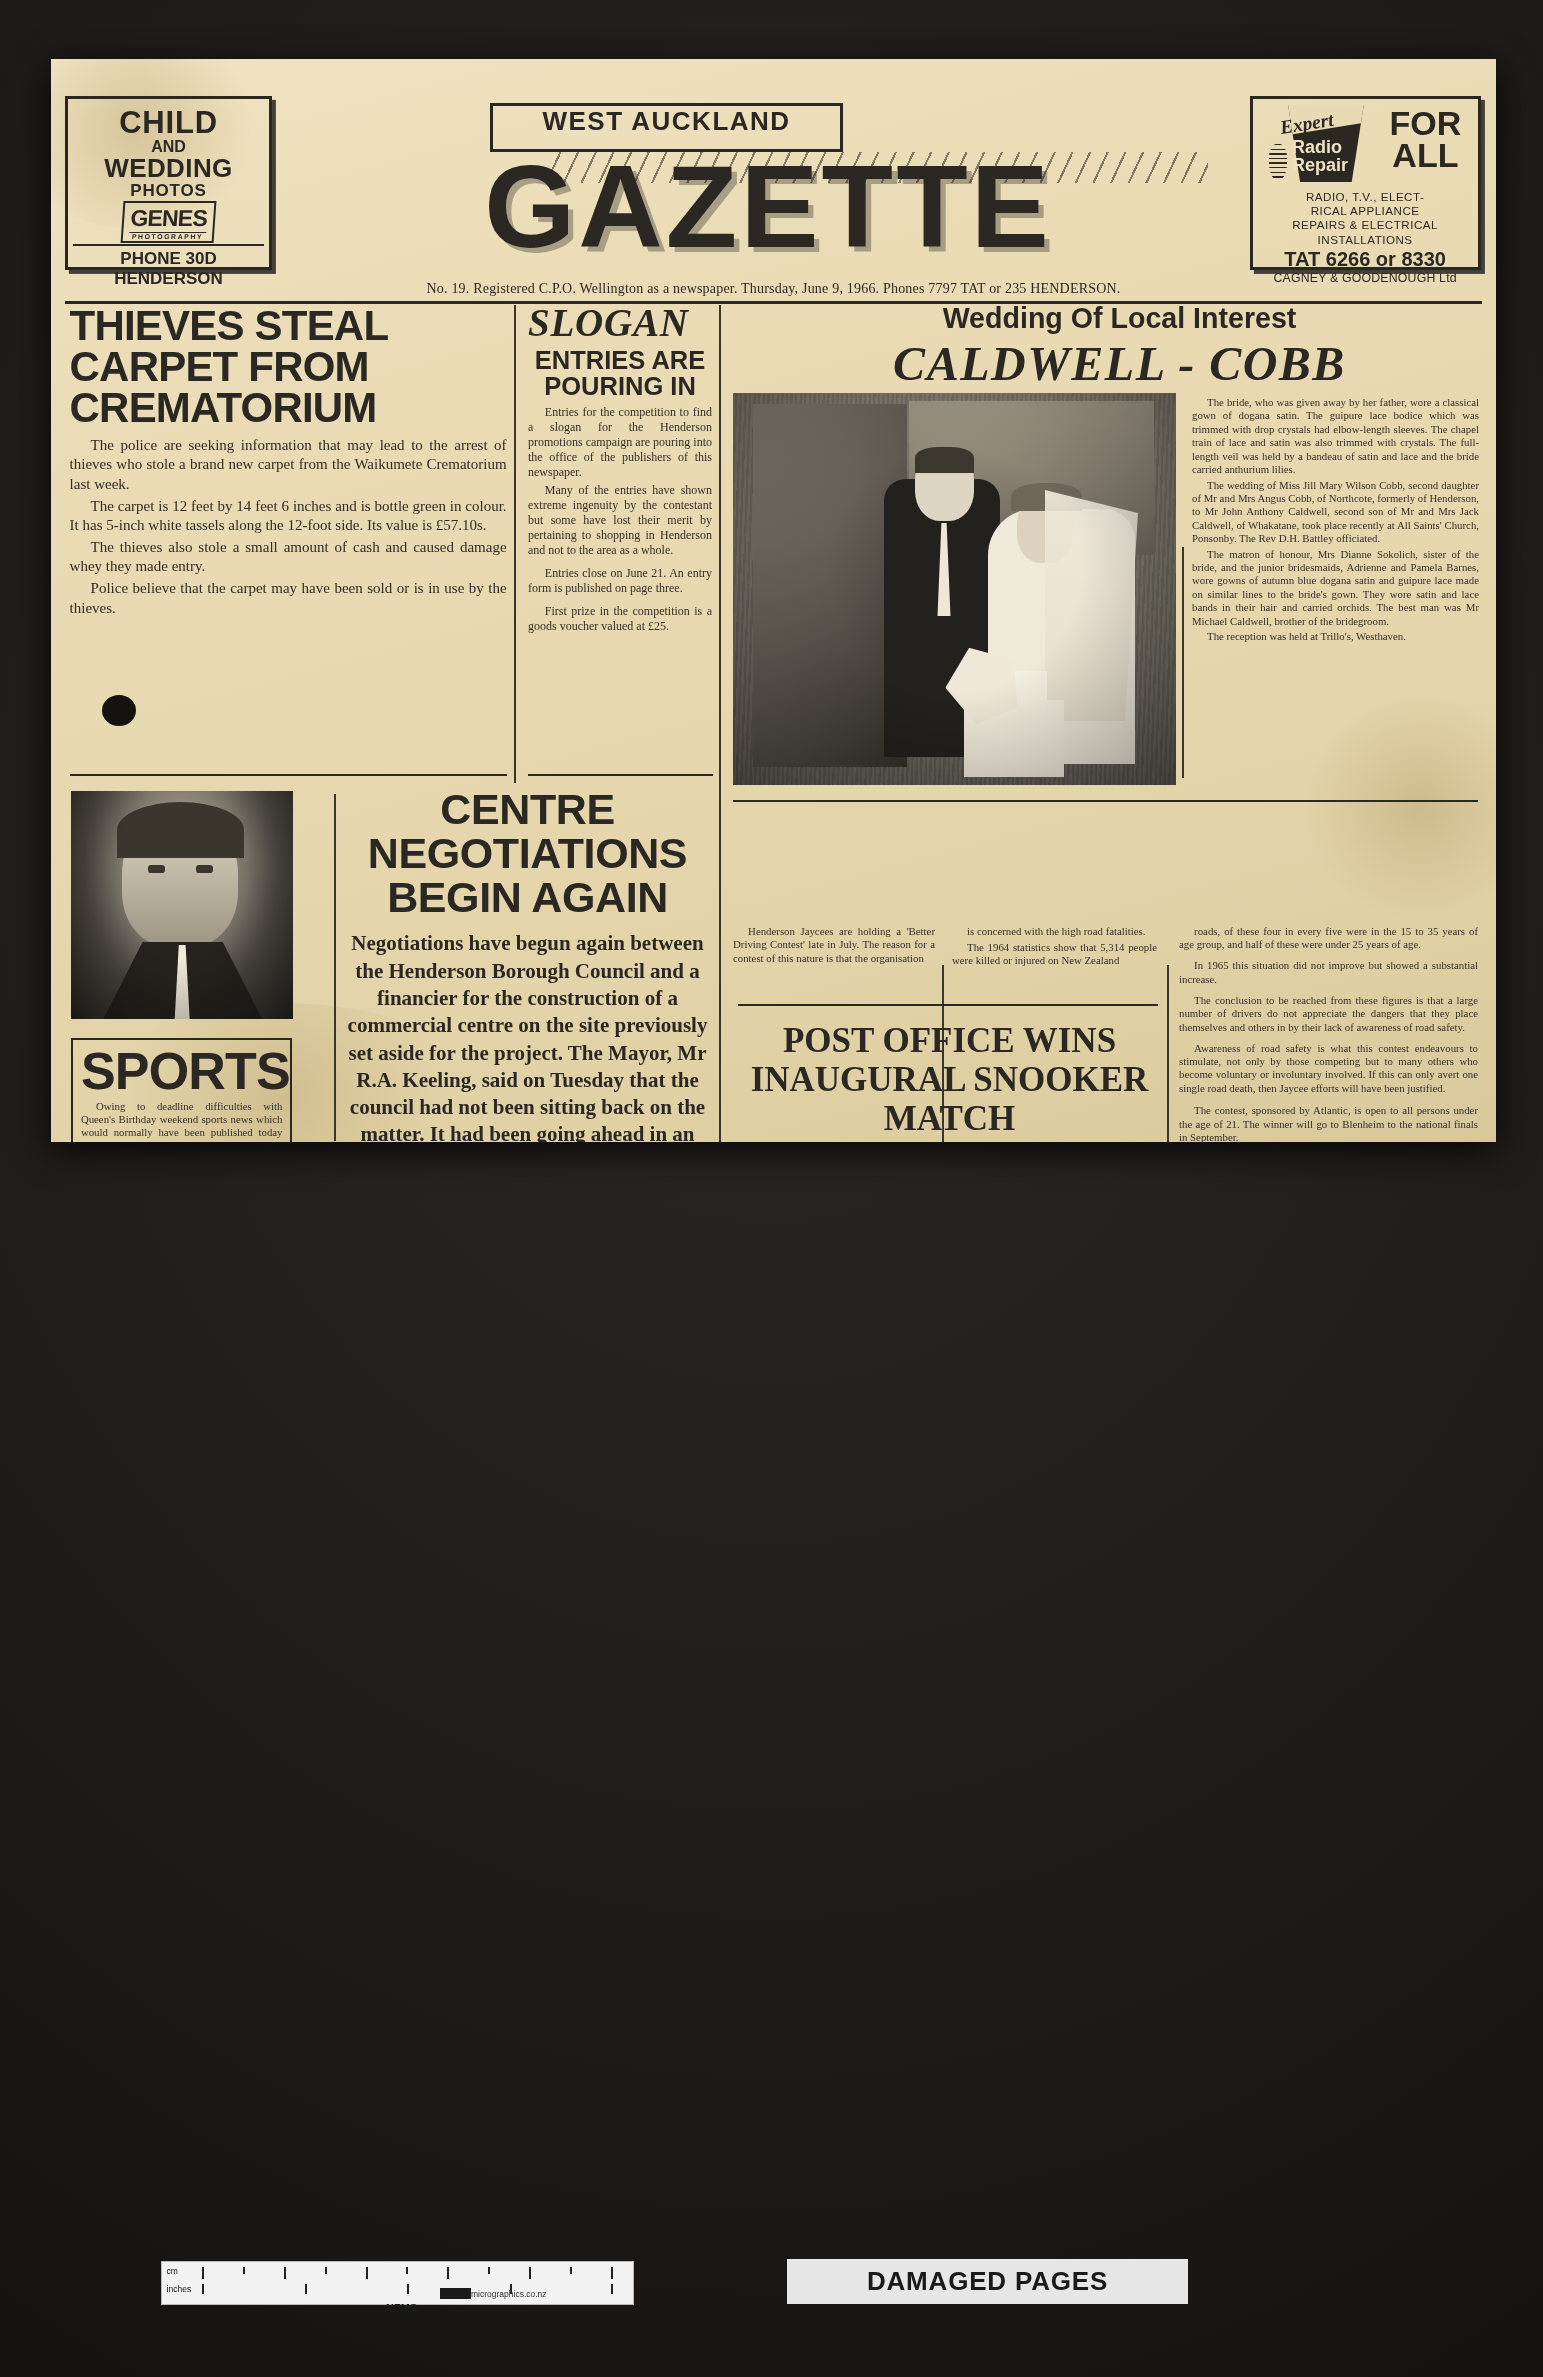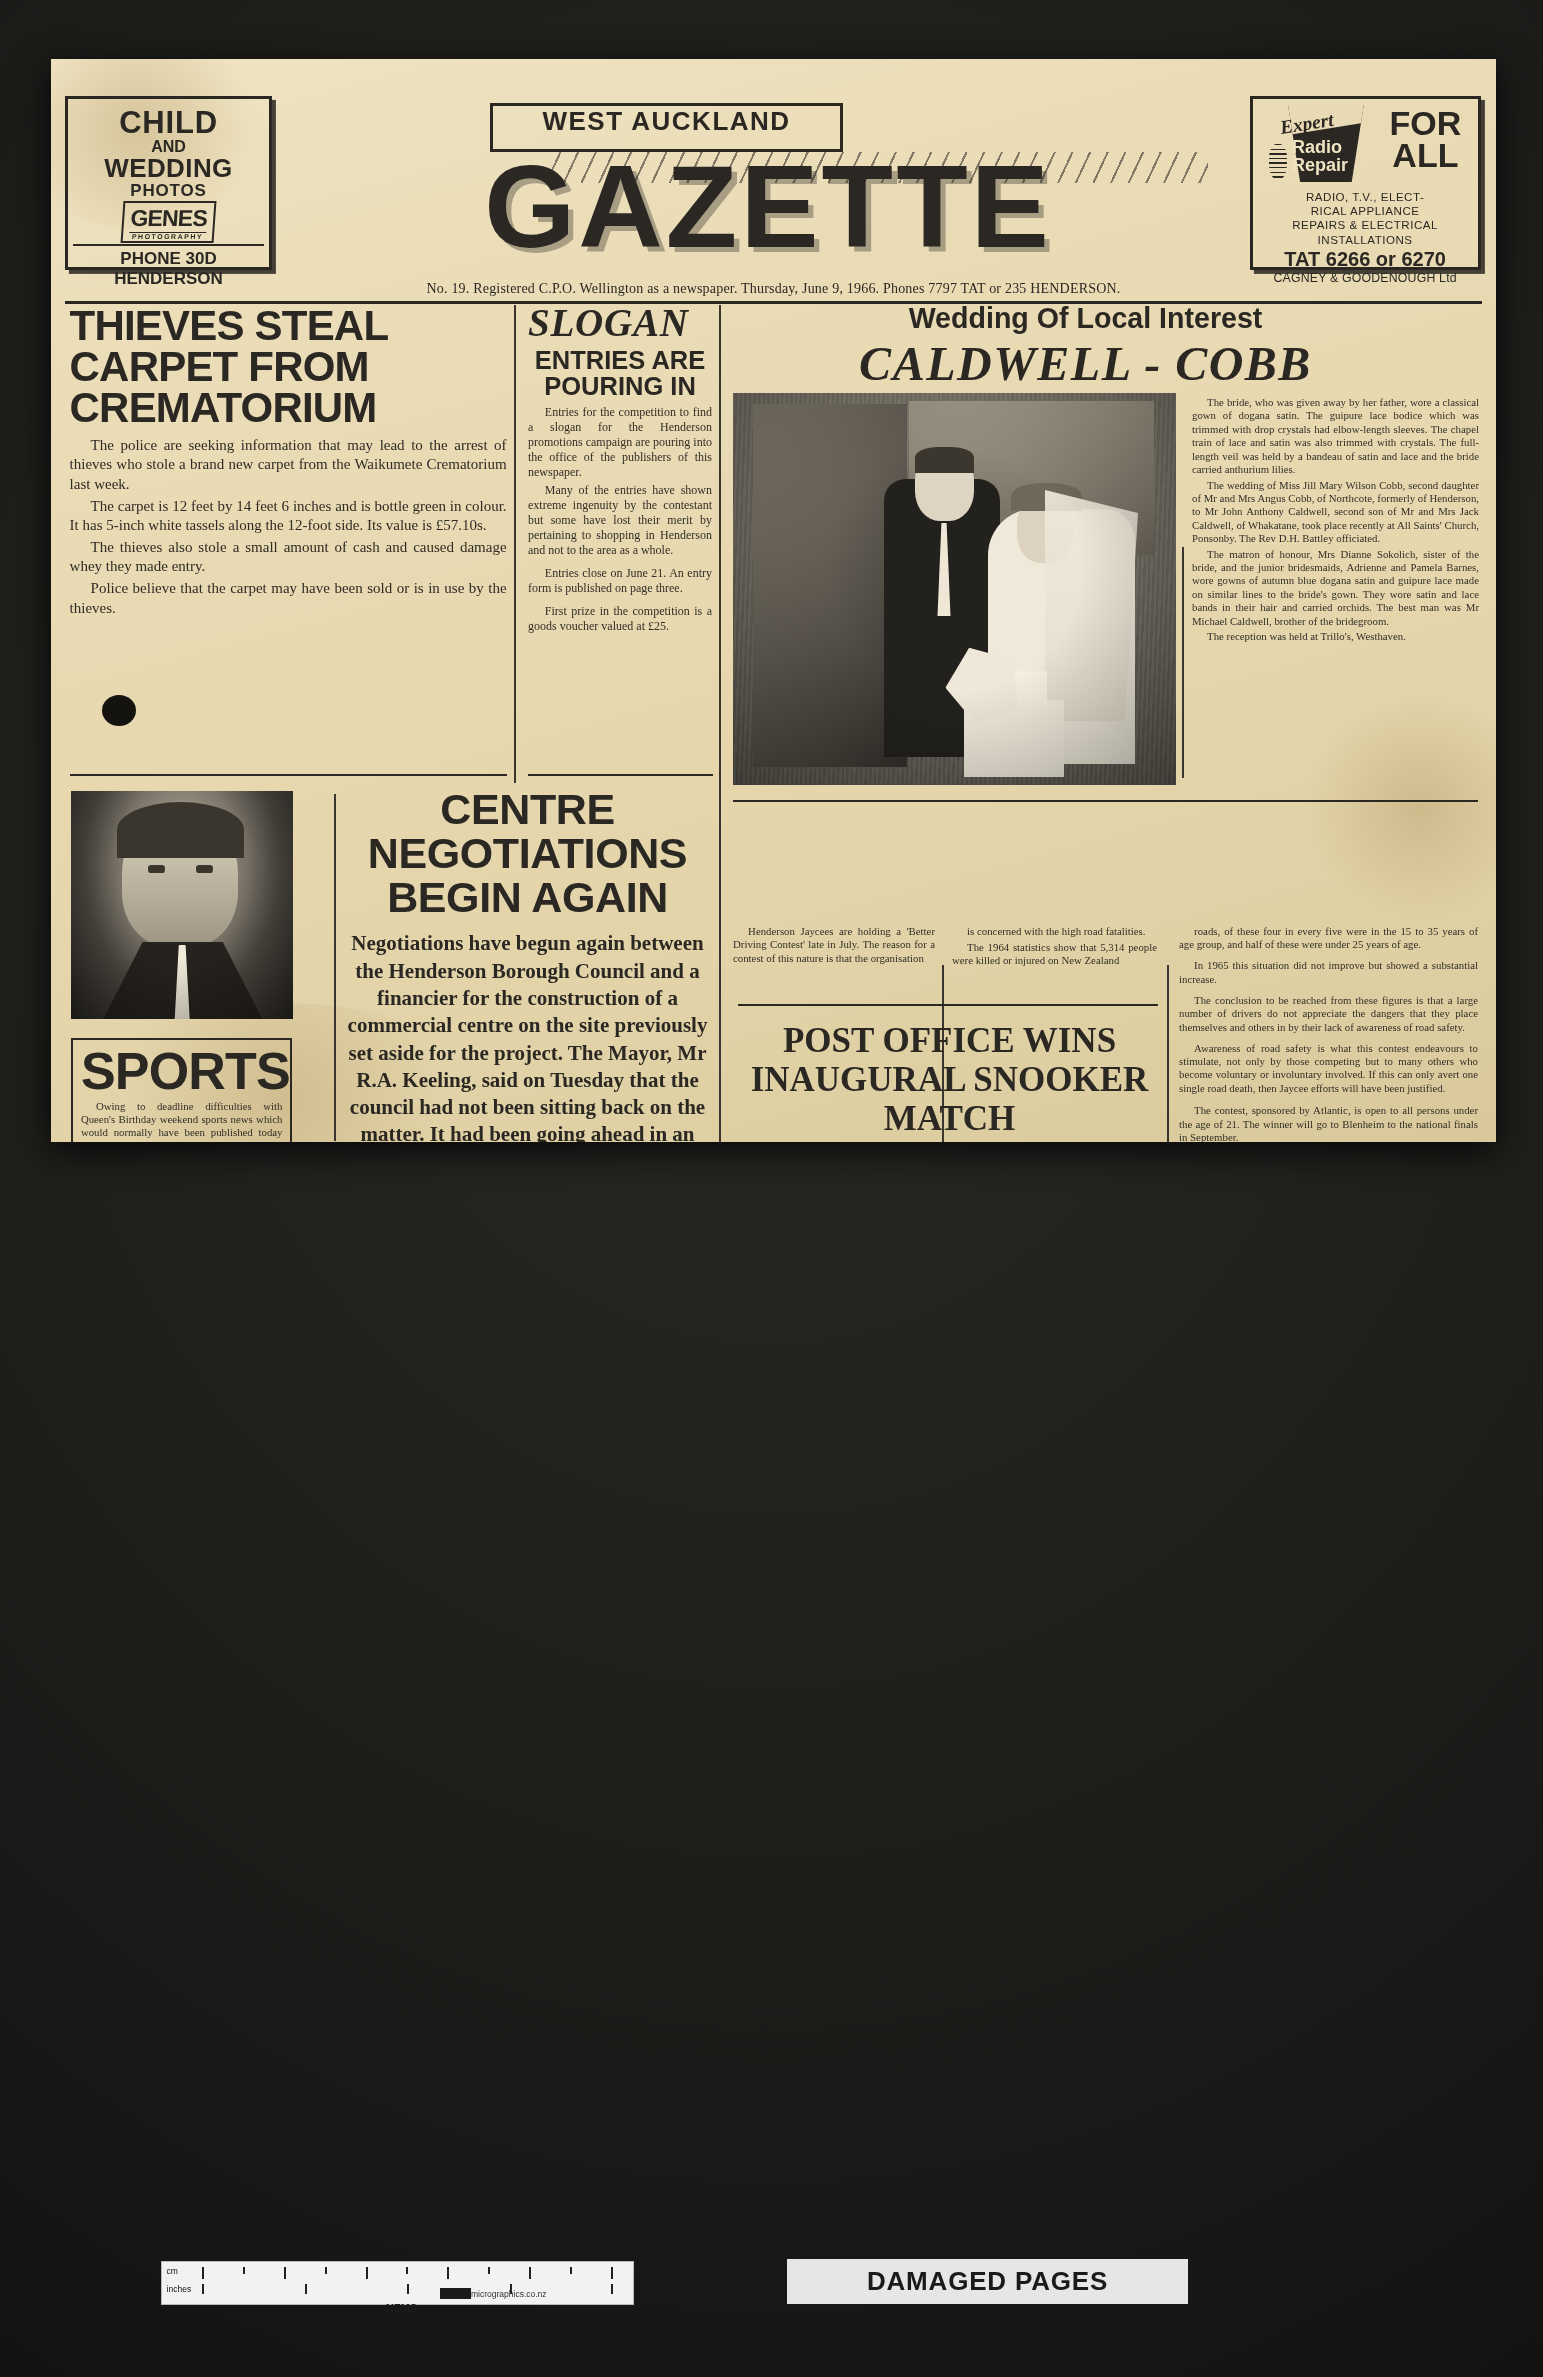--- a/index.html
+++ b/index.html
@@ -187,21 +187,21 @@
             <div>Repair</div>
           </div>
         </div>
         <div class="forall" style="white-space:pre-line">FOR
 ALL</div>
       </div>
       <div class="lines" style="white-space:pre-line">RADIO,  T.V.,  ELECT-
 RICAL        APPLIANCE
 REPAIRS &amp; ELECTRICAL
 INSTALLATIONS</div>
-      <div class="tat">TAT 6266 or 6270</div>
+      <div class="tat">TAT 6266 or 8330</div>
       <div class="cg">CAGNEY &amp; GOODENOUGH Ltd</div>
     </div>
 
     <div class="dateline">No. 19.  Registered C.P.O. Wellington as a newspaper.  Thursday, June 9, 1966.  Phones 7797 TAT or 235 HENDERSON.</div>
     <div class="rule-thick" style="top:242px;"></div>
 
     <div class="content">
 
       <div class="vrule" style="left:449px;top:4.6px;height:478px;"></div>
       <div class="vrule" style="left:654px;top:4.6px;height:841px;"></div>
@@ -226,21 +226,21 @@
         <div class="hd-m" style="margin-top:4.6px;text-align:center;">ENTRIES ARE POURING IN</div>
         <div class="body-xs" style="margin-top:6.2px;">
           <p>Entries for the competition to find a slogan for the Henderson promotions campaign are pouring into the office of the publishers of this newspaper.</p>
           <p>Many of the entries have shown extreme ingenuity by the contestant but some have lost their merit by pertaining to shopping in Henderson and not to the area as a whole.</p>
           <p style="margin-top:7.7px;">Entries close on June 21. An entry form is published on page three.</p>
           <p style="margin-top:7.7px;">First prize in the competition is a goods voucher valued at £25.</p>
         </div>
       </div>
       <div class="hrule" style="left:463px;top:474px;width:185px;"></div>
 
-      <div style="position:absolute;left:648px;top:1.5px;width:745px;">
+      <div style="position:absolute;left:682px;top:1.5px;width:745px;">
         <div style="font-family:'Liberation Sans',sans-serif;font-weight:700;font-size:28.6px;color:#2b2823;text-align:center;">Wedding Of Local Interest</div>
         <div style="font-family:'Liberation Serif',serif;font-style:italic;font-weight:700;font-size:48px;color:#2b2823;text-align:center;letter-spacing:1.5px;margin-top:1.5px;">CALDWELL - COBB</div>
       </div>
 
       <div class="photo wed" style="position:absolute;left:668px;top:93px;width:443px;height:392px;">
         <div style="position:absolute;left:0;top:0;width:100%;height:100%;
              background:repeating-linear-gradient(92deg,rgba(255,255,255,.05) 0 2.3px,rgba(0,0,0,.05) 2.3px 4.6px);"></div>
         <div style="position:absolute;left:20px;top:10.8px;width:154px;height:363px;background:
              linear-gradient(120deg,#8d8678 0%,#555048 60%,#332f2a 100%);"></div>
         <div style="position:absolute;left:176px;top:7.7px;width:245px;height:154px;background:

